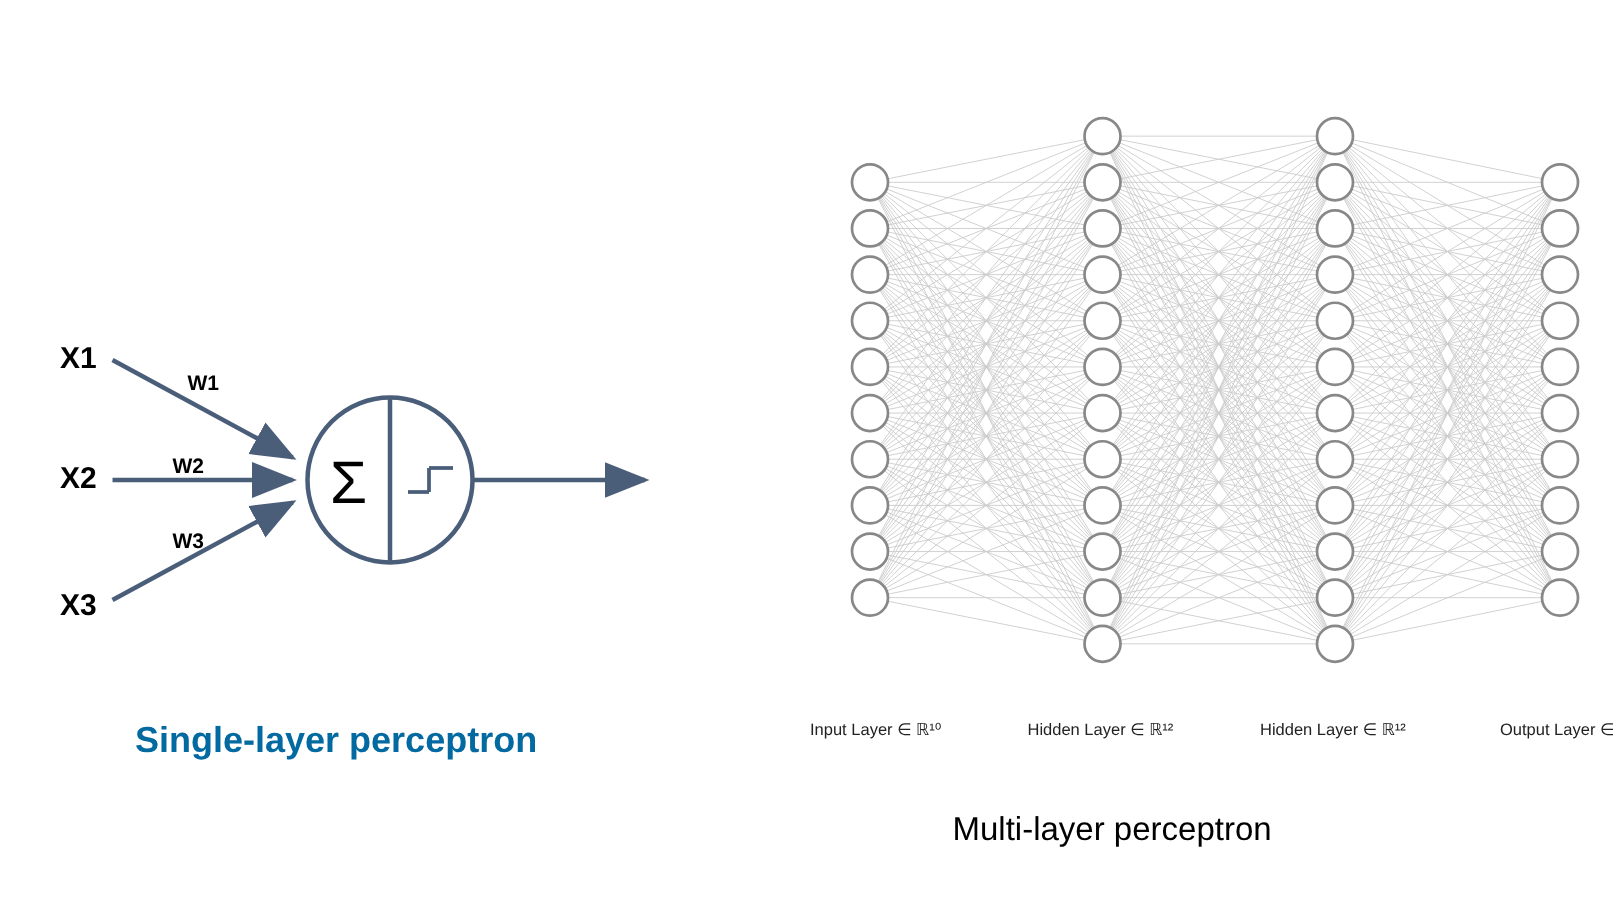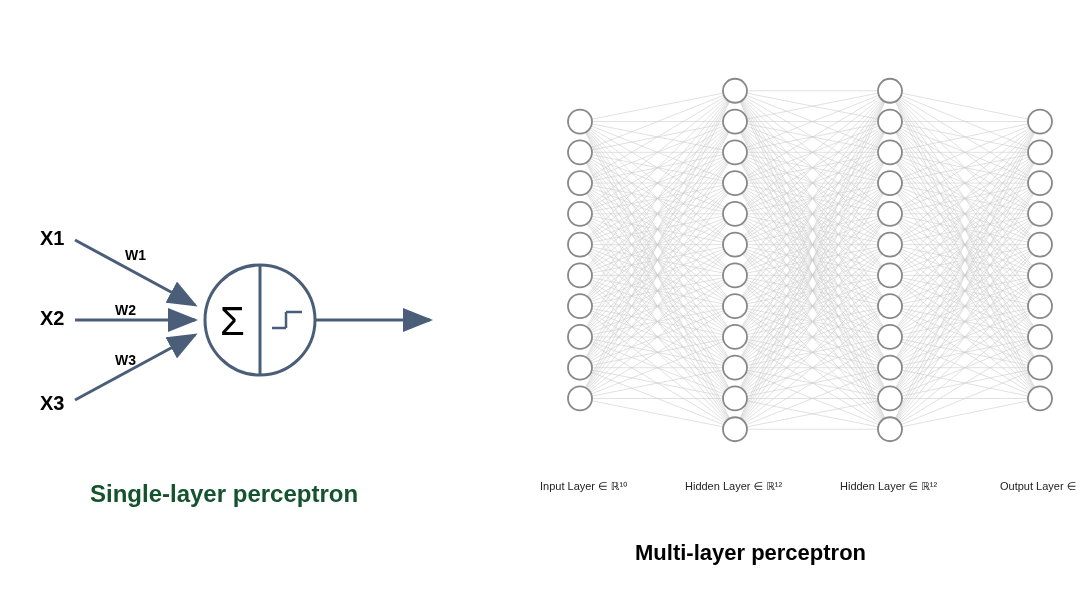--- a/index.html
+++ b/index.html
@@ -21,40 +21,40 @@
       position: absolute;
       left: 460px; top: 0;
       width: 620px; height: 608px;
     }
     .slp-svg { position: absolute; left: 30px; top: 200px; }
     .slp-title {
       position: absolute;
       left: 90px; top: 480px;
       font-size: 24px;
       font-weight: bold;
-      color: #14532d;
+      color: #0369a1;
     }
     .mlp-svg { position: absolute; left: 0; top: 50px; }
     .mlp-labels {
       position: absolute;
       left: 0; top: 480px;
       width: 620px;
       display: flex;
       font-size: 11px;
       color: #222;
     }
     .mlp-label-1 { position: absolute; left: 80px; }
     .mlp-label-2 { position: absolute; left: 225px; }
     .mlp-label-3 { position: absolute; left: 380px; }
     .mlp-label-4 { position: absolute; left: 540px; text-align: center; }
     .mlp-title {
       position: absolute;
       left: 175px; top: 540px;
       font-size: 22px;
-      font-weight: bold;
+      font-weight: normal;
       color: #000;
     }
     .input-label {
       font-size: 20px;
       font-weight: bold;
       fill: #000;
     }
     .weight-label {
       font-size: 14px;
       font-weight: bold;

